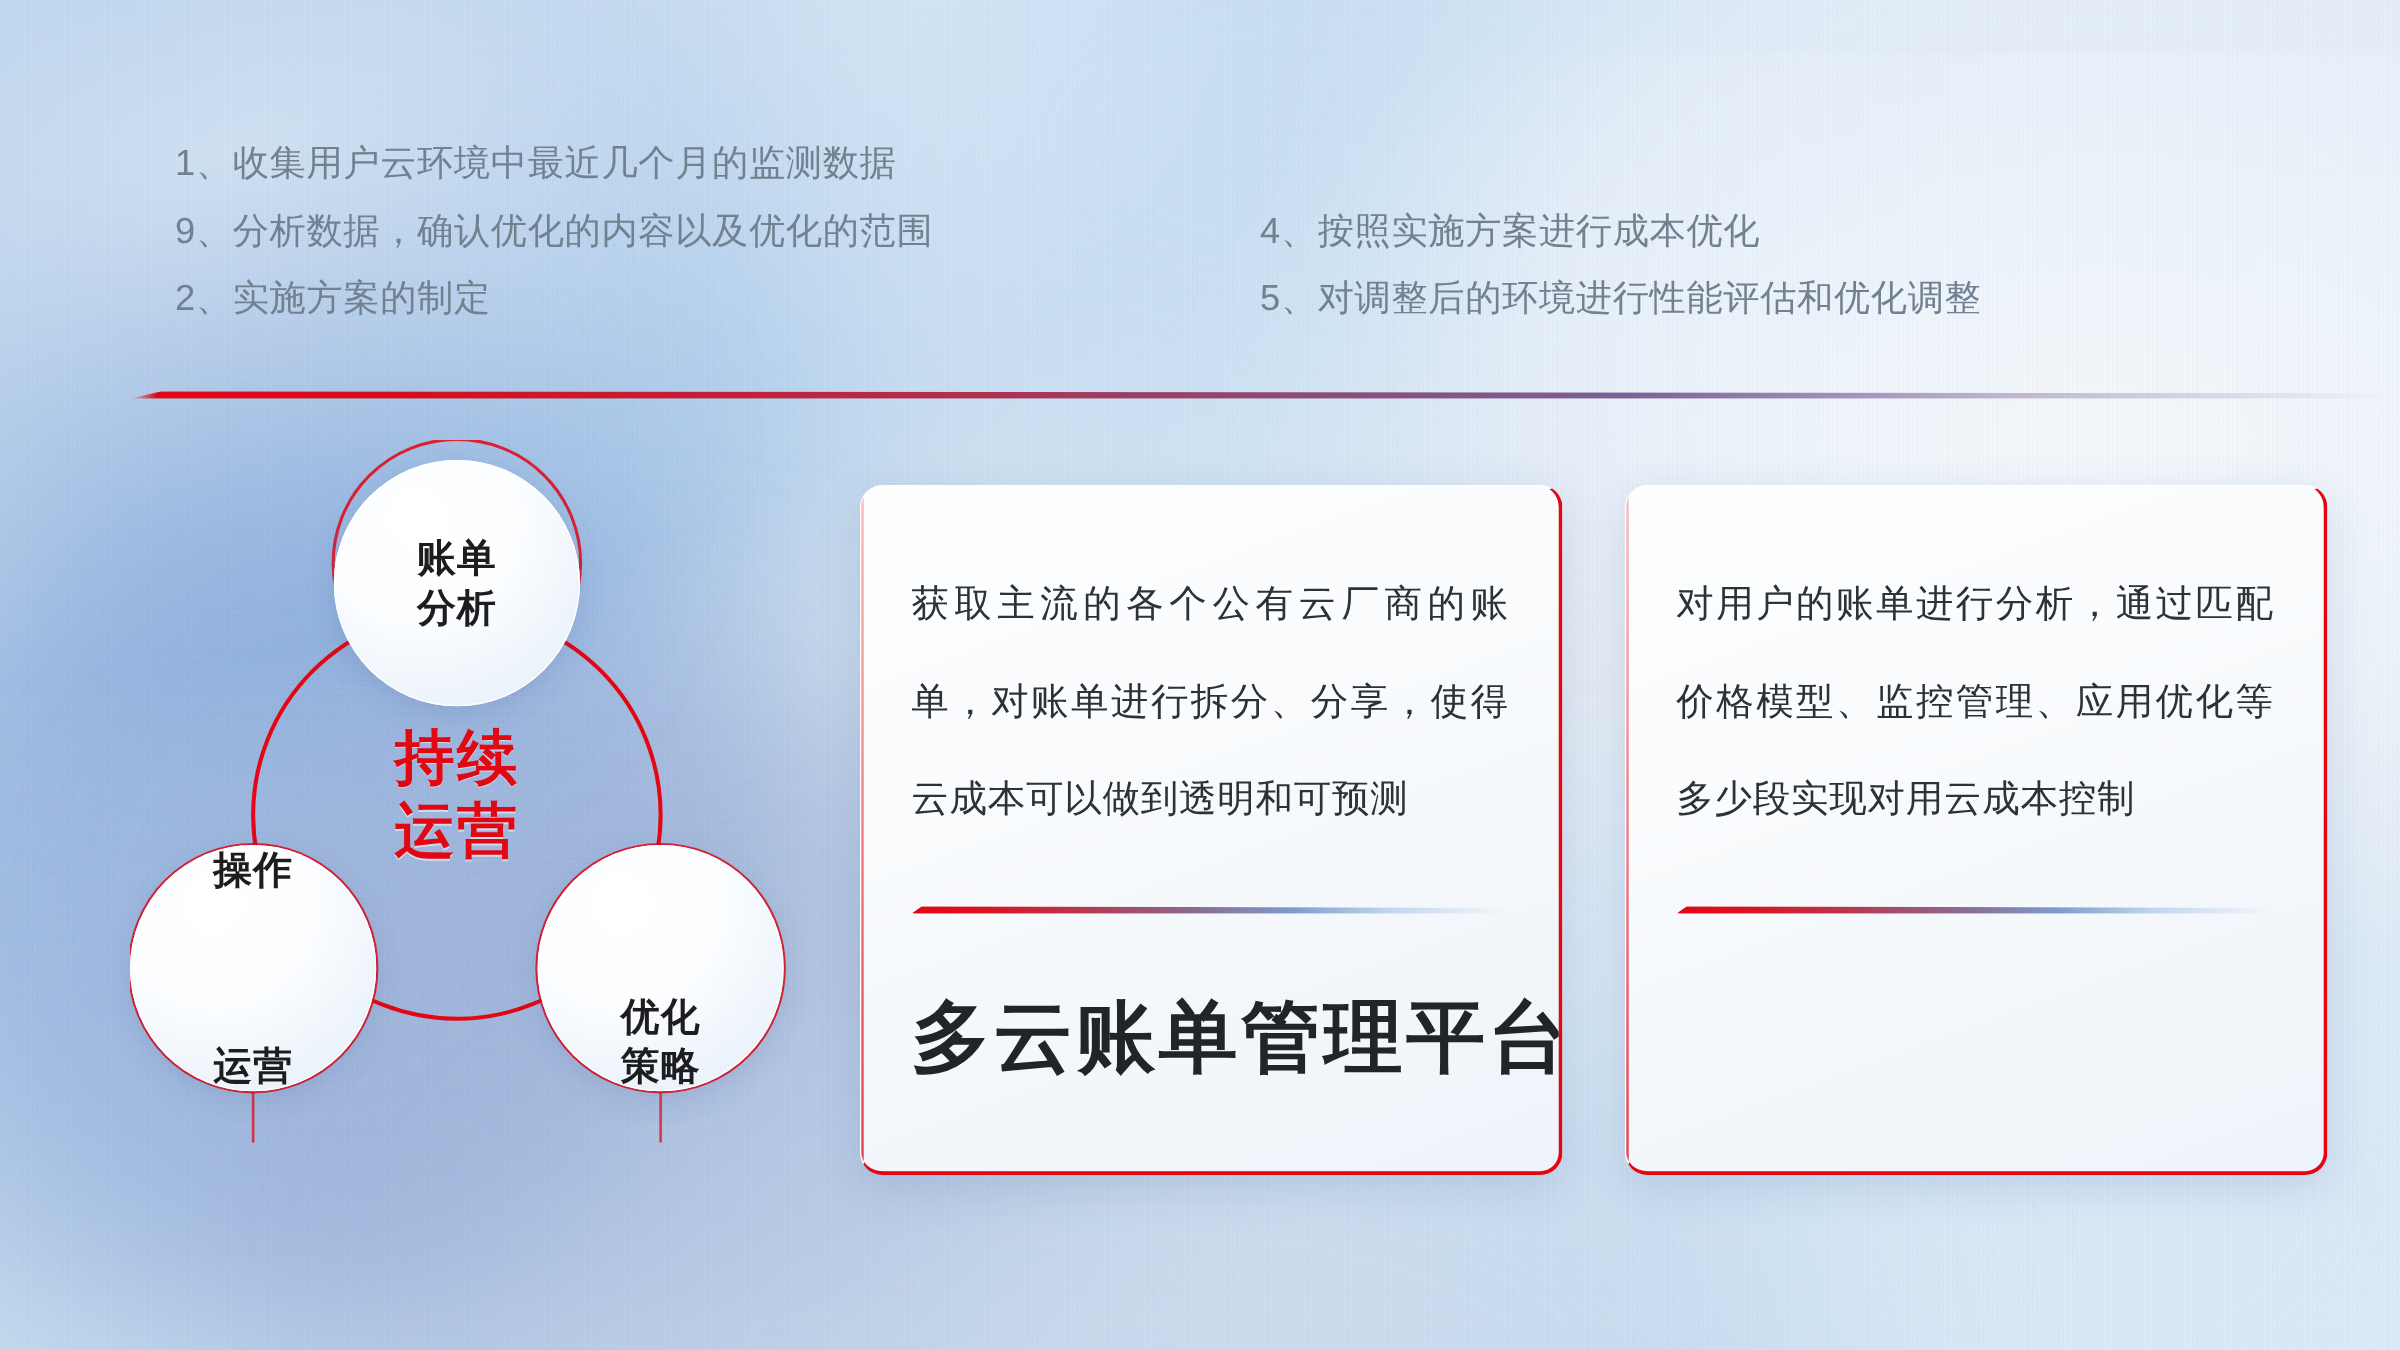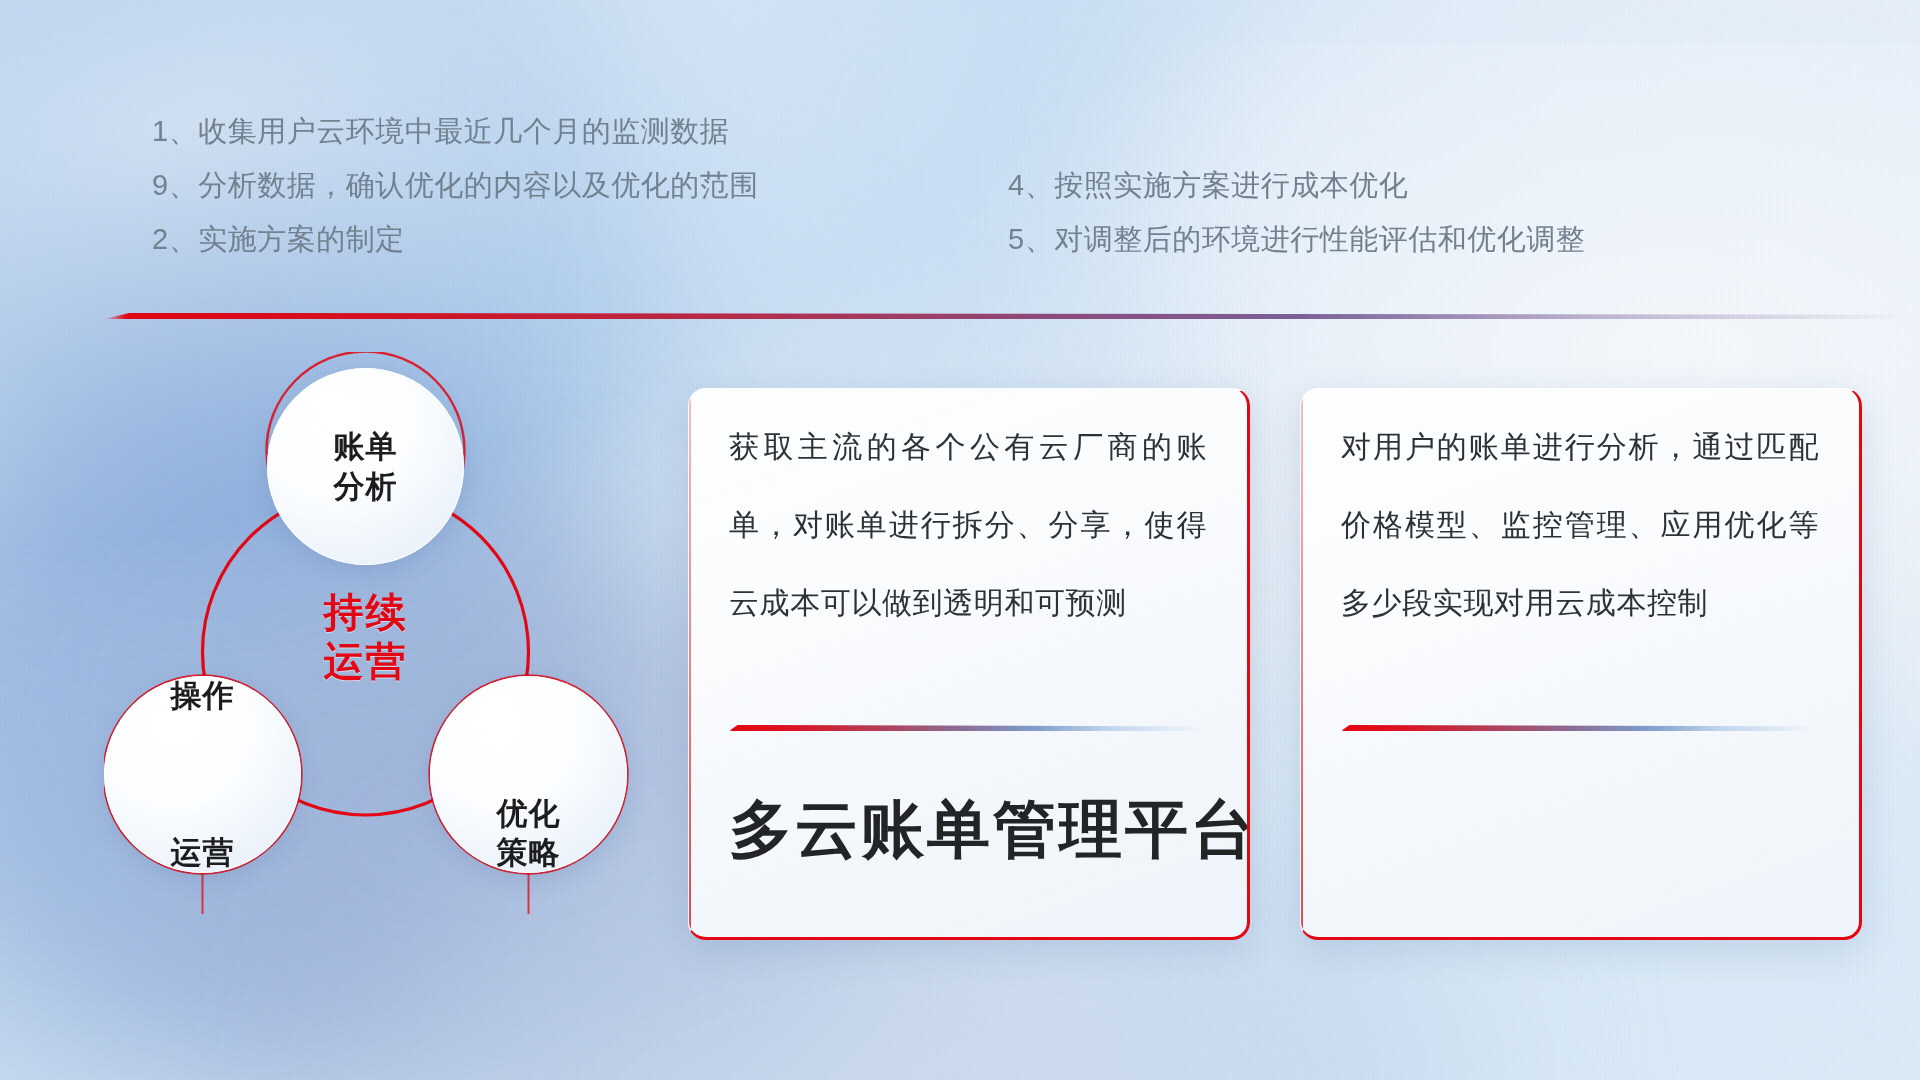--- a/index.html
+++ b/index.html
@@ -47,21 +47,21 @@
   .grain {
     position:absolute; inset:0;
     background-image:
       repeating-linear-gradient(0deg, rgba(255,255,255,.035) 0 1px, rgba(0,0,0,0) 1px 2px),
       repeating-linear-gradient(90deg, rgba(0,0,0,.018) 0 1px, rgba(0,0,0,0) 1px 2px);
   }
 
   
   .bullets { position:absolute; color:#6f7f8f; letter-spacing:.5px; }
   .bullets .line { font-size:29px; line-height:54px; white-space:nowrap; color:#72818f; }
-  #bullets-left  { left:152px; top:104px; }
+  #bullets-left  { left:140px; top:104px; }
   #bullets-right { left:1008px; top:158px; }
 
   
   #top-divider {
     position:absolute; left:104px; top:313px; width:1810px; height:6px;
     background:linear-gradient(90deg,
       rgba(227,6,19,0) 0%,
       #e10613 1.2%,
       #d5101f 14%,
       #b62b47 34%,
@@ -83,34 +83,34 @@
     box-shadow:0 6px 22px rgba(60,90,140,.16), inset 0 0 0 1px rgba(255,255,255,.9);
     display:flex; flex-direction:column; align-items:center; justify-content:center;
     color:#1d1d1f; font-weight:700; font-size:31px; line-height:1.28; letter-spacing:1px;
   }
   #node-billing  { left:163px; top:16px;   width:197px; height:197px; }
   #node-ops      { left:0px;   top:324px; width:197px; height:197px;justify-content:space-between; }
   #node-strategy { left:326px; top:324px; width:197px; height:197px;justify-content:flex-end; }
   #venn-center {
     position:absolute; left:163px; top:180px; width:197px; height:210px;
     display:flex; flex-direction:column; align-items:center; justify-content:center;
-    color:#e30613; font-weight:800; font-size:40px; line-height:1.22; letter-spacing:2px;
+    color:#e30613; font-weight:800; font-size:48px; line-height:1.22; letter-spacing:2px;
     text-shadow:0 1px 0 rgba(255,255,255,.5);
   }
 
   
   .card {
     position:absolute; top:388px; width:562px; height:552px;
     border-radius:18px;
     background:linear-gradient(160deg, #fdfefe 0%, #f9fbfd 38%, #f3f7fb 70%, #eef4fa 100%);
     border:1px solid rgba(255,255,255,.92);
     border-right:3px solid #e30613;
     border-bottom:3px solid #e30613;
     box-shadow:0 10px 34px rgba(60,95,150,.16);
-    padding:19px 40px 0 40px;
+    padding:56px 40px 0 40px;
     overflow:hidden;
   }
   .card::after{
     content:""; position:absolute; left:-1px; top:-1px; bottom:-1px; width:3px;
     background:linear-gradient(180deg, rgba(227,6,19,.25), rgba(227,6,19,.75));
     border-radius:18px 0 0 18px;
   }
   #card-1 { left:688px; }
   #card-2 { left:1300px; }
   .card-body {

